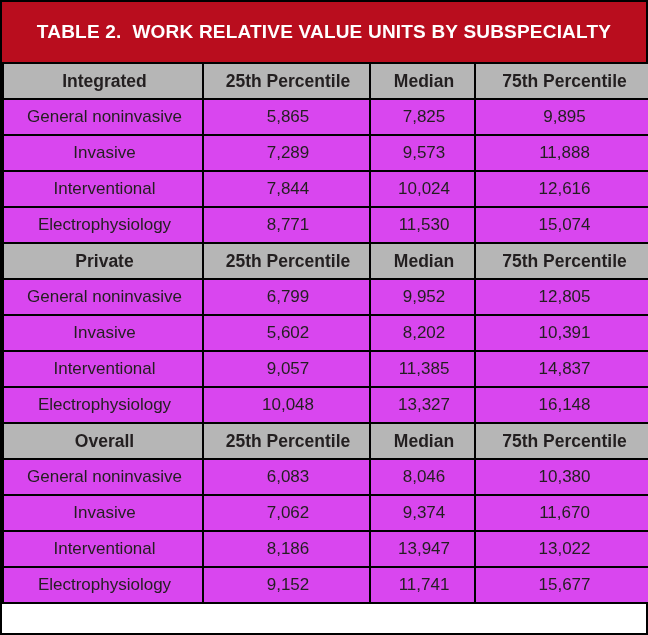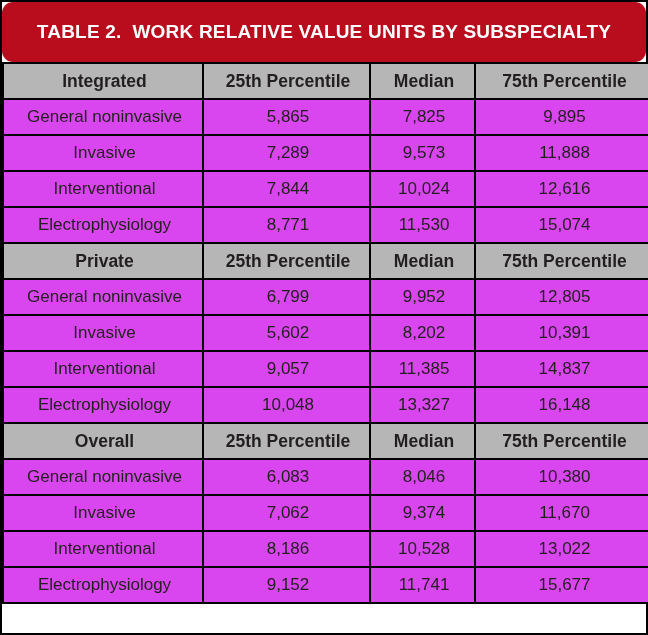--- a/index.html
+++ b/index.html
@@ -10,21 +10,20 @@
     background:#fff;
   }
   .title-banner{
     height:60px;box-sizing:border-box;
     background:#b90d1e;
     color:#ffffff;
     display:flex;flex-direction:column;align-items:center;justify-content:center;
     font-weight:bold;font-size:19px;line-height:26px;
     letter-spacing:0.2px;
     text-align:center;
-    border-radius:11px;
   }
   .title-banner span{white-space:pre-wrap;}
   table.wrvu{
     width:100%;border-collapse:collapse;table-layout:fixed;
     color:#231f20;
   }
   table.wrvu col.c0{width:200px;}
   table.wrvu col.c1{width:167px;}
   table.wrvu col.c2{width:105px;}
   table.wrvu col.c3{width:176px;}
@@ -137,21 +136,21 @@
       </tr>
       <tr class="data">
         <td>Invasive</td>
         <td>7,062</td>
         <td>9,374</td>
         <td>11,670</td>
       </tr>
       <tr class="data">
         <td>Interventional</td>
         <td>8,186</td>
-        <td>10,528</td>
+        <td>13,947</td>
         <td>13,022</td>
       </tr>
       <tr class="data">
         <td>Electrophysiology</td>
         <td>9,152</td>
         <td>11,741</td>
         <td>15,677</td>
       </tr>
 
     </tbody>

